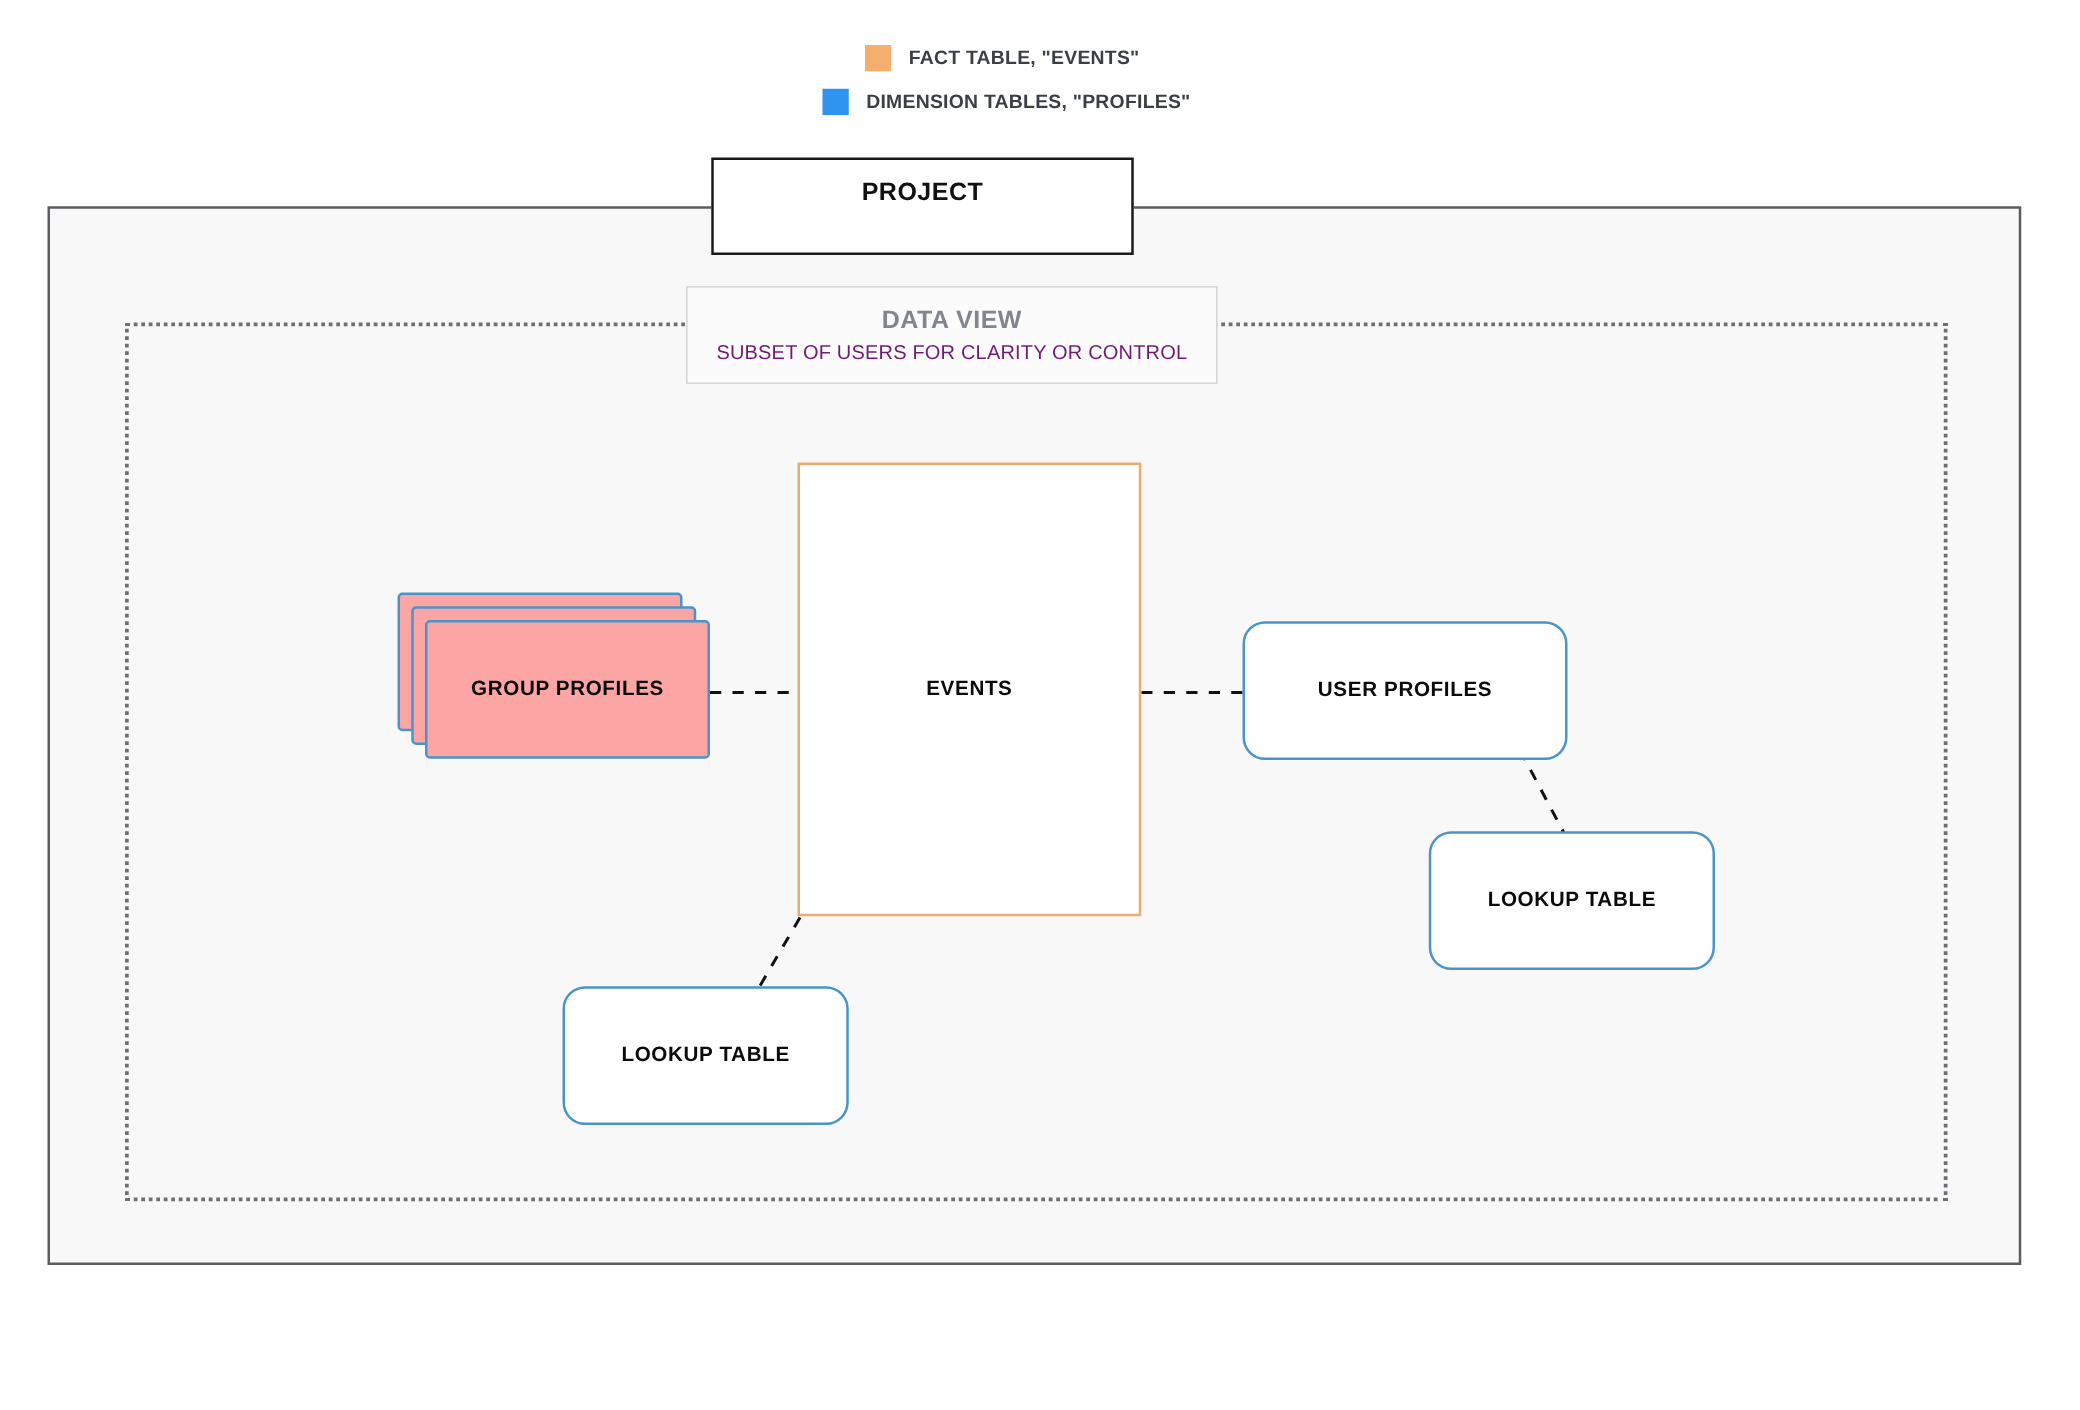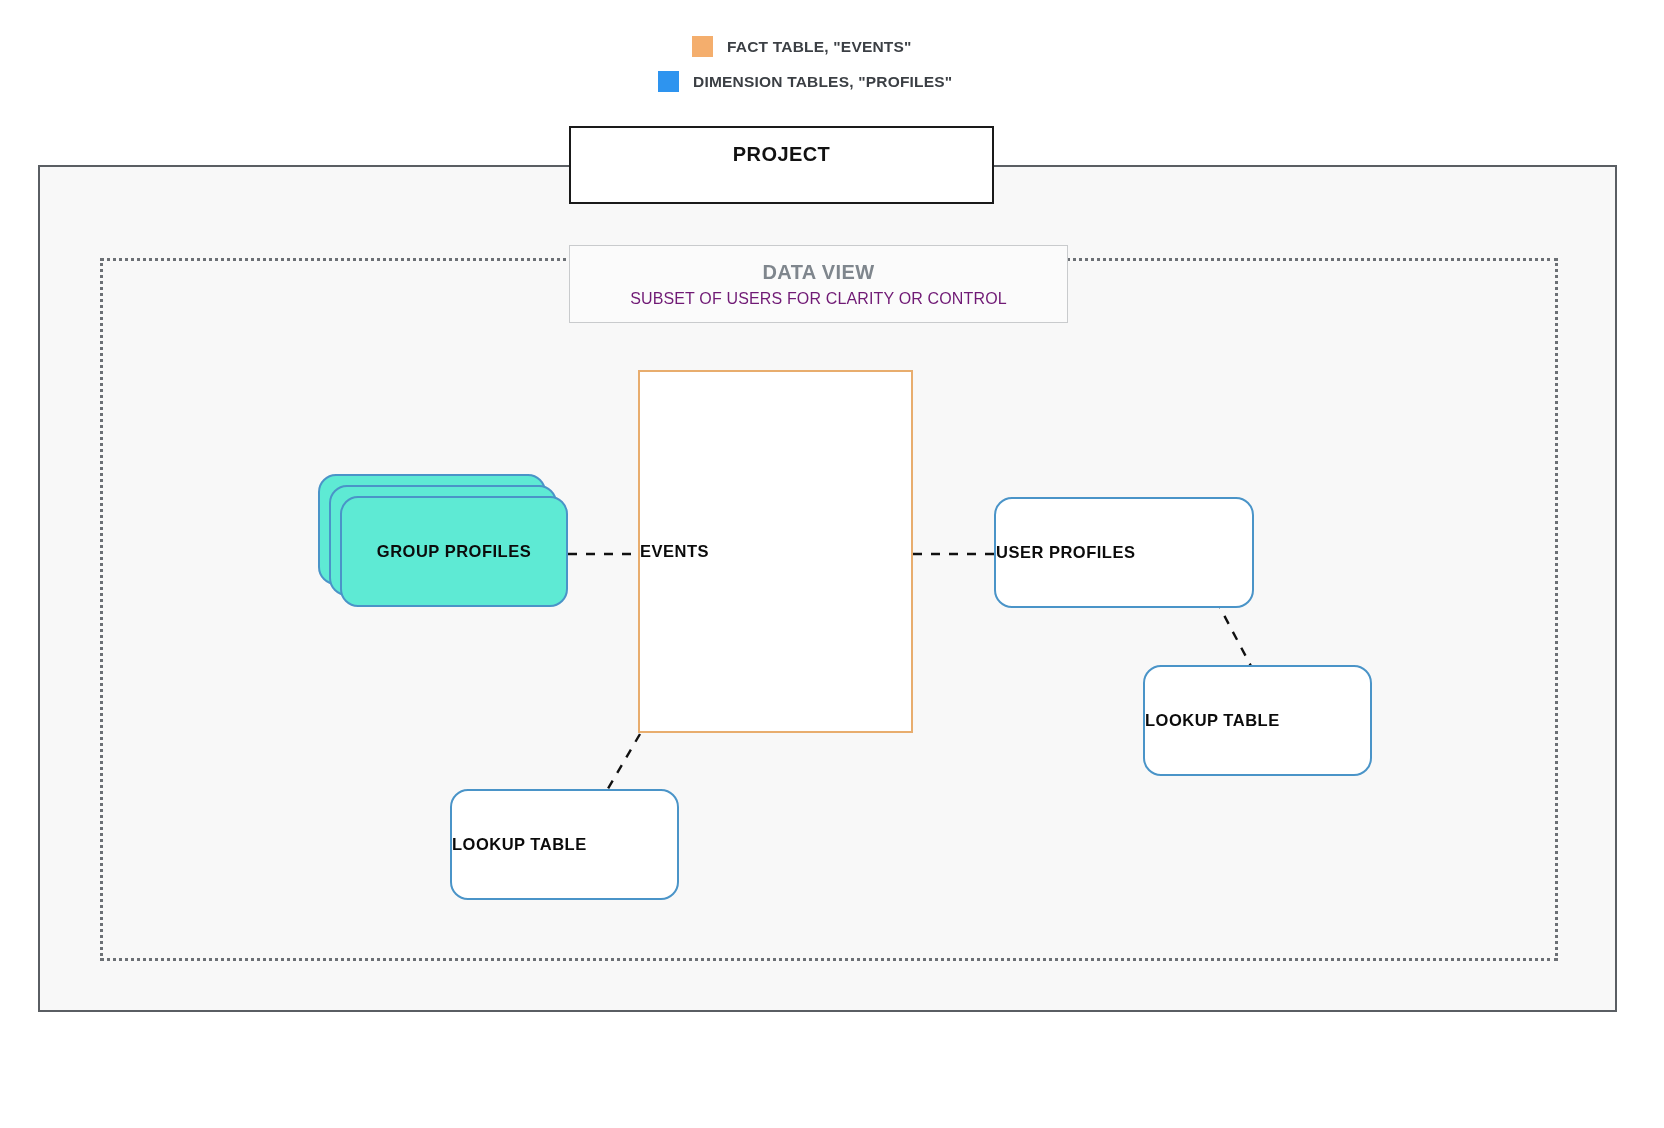--- a/index.html
+++ b/index.html
@@ -70,32 +70,31 @@
   .header-card {
     position: absolute;
     box-sizing: border-box;
     background: #ffffff;
     text-align: center;
     padding-top: 14px;
   }
   #project-card {
     left: 569px;
     top: 126px;
-    width: 425px;
+    width: 338px;
     height: 78px;
     border: 2.5px solid #1a1a1a;
   }
   #dataview-card {
-    left: 569px;
+    left: 549px;
     top: 229px;
-    width: 499px;
+    width: 425px;
     height: 78px;
     border: 1.5px solid #c9cbcd;
     background: #fbfbfb;
-    margin-top: 16px;
   }
   .card-title {
     font-size: 20px;
     font-weight: bold;
     letter-spacing: 0.4px;
     line-height: 1.2;
   }
   .card-sub {
     font-size: 16px;
     letter-spacing: 0.15px;
@@ -107,21 +106,21 @@
   #dataview-card .card-title { color: #7f868d; }
   #dataview-card .card-sub   { color: #701a75; }
 
   
   .node {
     position: absolute;
     box-sizing: border-box;
     background: #ffffff;
     display: flex;
     align-items: center;
-    justify-content: flex-start;
+    justify-content: center;
   }
   .node-label {
     font-size: 16.5px;
     font-weight: bold;
     letter-spacing: 0.5px;
     color: #0b0b0b;
     white-space: nowrap;
   }
 
   
@@ -162,23 +161,23 @@
   #group-profiles-stack {
     position: absolute;
     left: 318px;
     top: 474px;
     width: 250px;
     height: 135px;
   }
   .stack-card {
     position: absolute;
     box-sizing: border-box;
-    background: #5eead4;
+    background: #fca5a5;
     border: 2.5px solid #4a94c8;
-    border-radius: 18px;
+    border-radius: 4px;
     width: 228px;
     height: 111px;
   }
   #stack-back   { left: 0px;  top: 0px;  }
   #stack-mid    { left: 11px; top: 11px; }
   #stack-front  {
     left: 22px; top: 22px;
     display: flex;
     align-items: center;
     justify-content: center;

